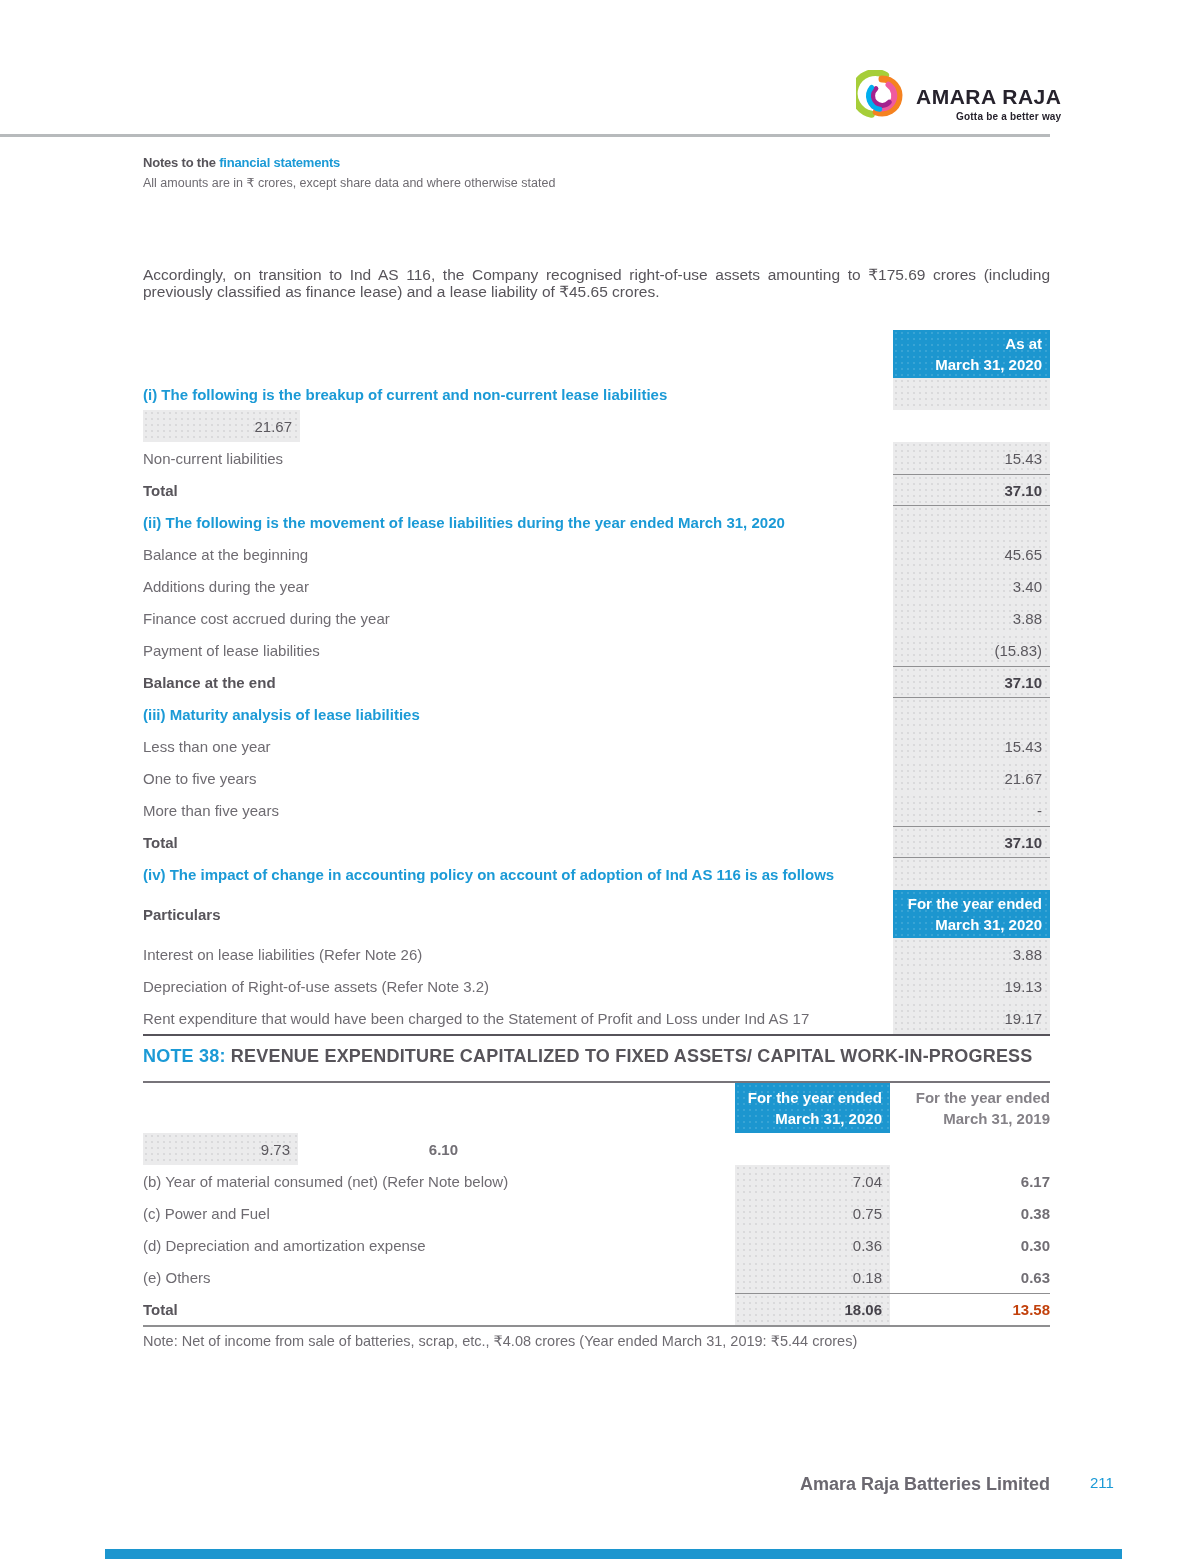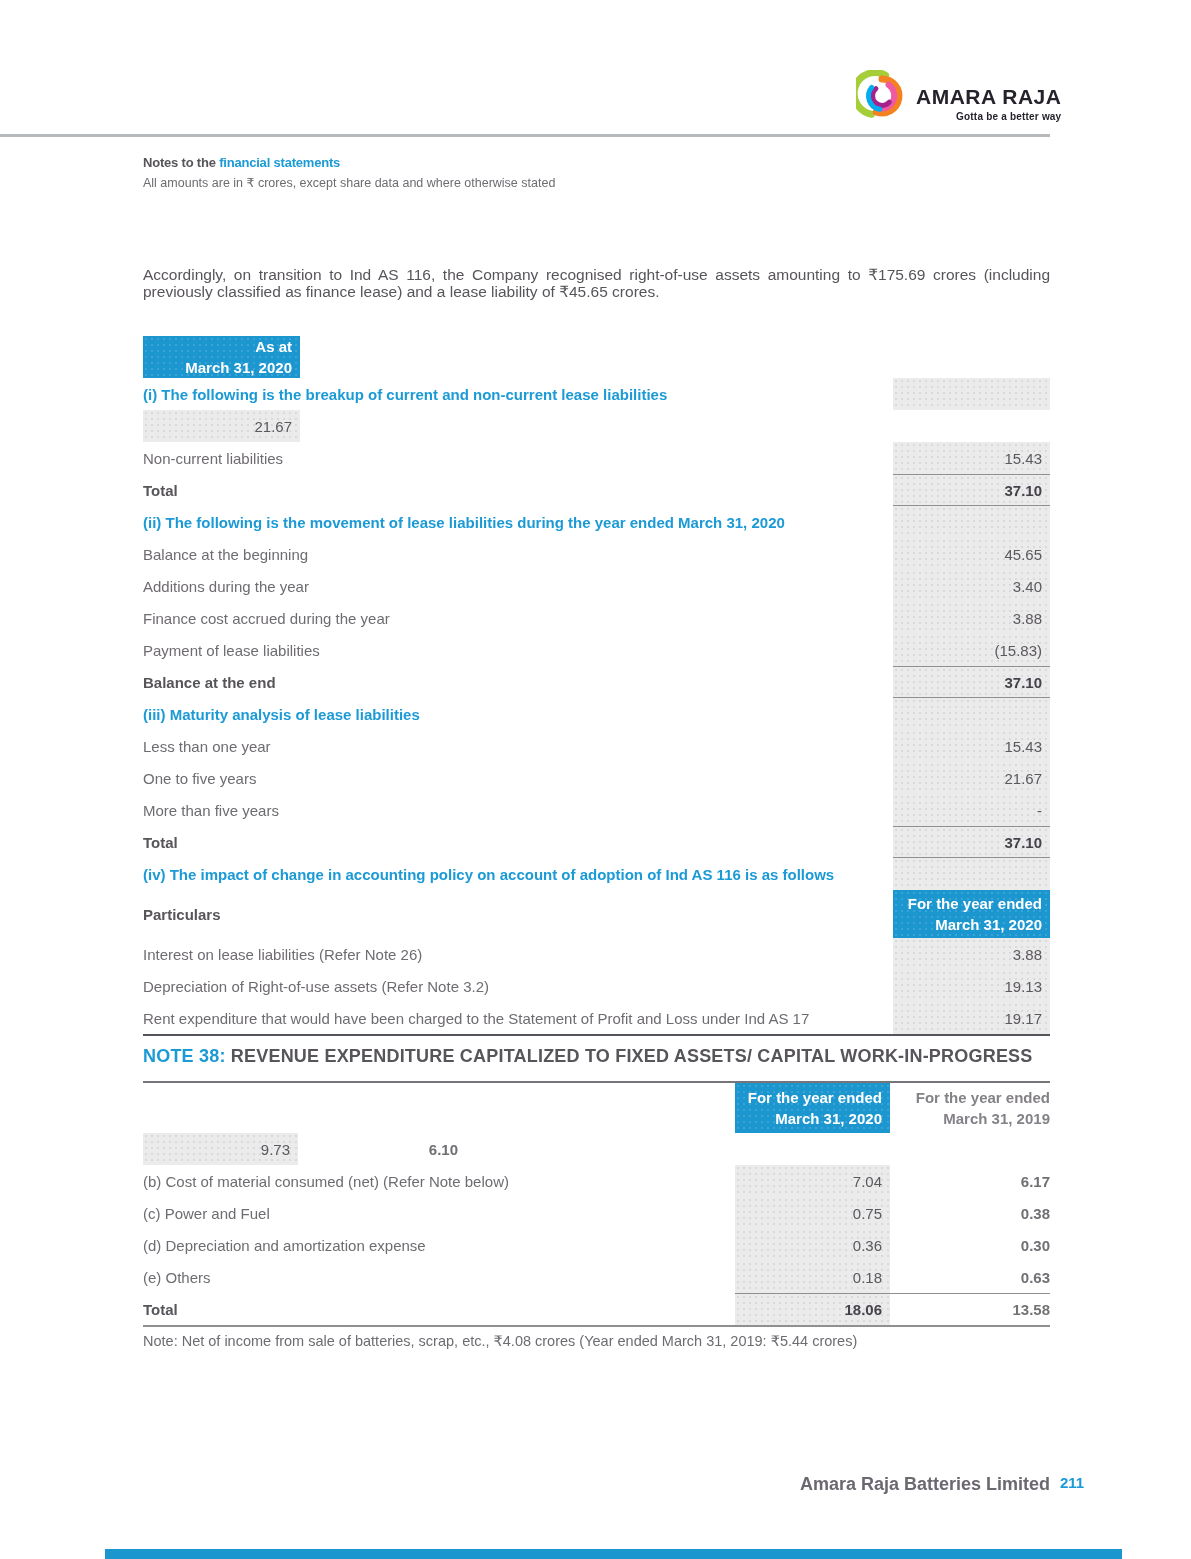--- a/index.html
+++ b/index.html
@@ -25,21 +25,21 @@
   
   .gcell { background-color:#ebebec;
            background-image:radial-gradient(circle, rgba(110,110,115,0.14) 1px, transparent 1.2px);
            background-size:6px 6px; }
   .bcell { background-color:#1c96cf;
            background-image:radial-gradient(circle, rgba(255,255,255,0.13) 1px, transparent 1.2px);
            background-size:6px 6px; color:#ffffff; }
 
   
   .lease-table { position:absolute; top:330px; left:143px; width:907px; }
-  .thead { display:flex; height:48px;flex-direction:column; }
+  .thead { display:flex; height:48px; }
   .thead .spacer { flex:1; }
   .hcell { width:157px; display:flex; flex-direction:column; justify-content:center; align-items:flex-end;
            padding-right:8px; font-size:15px; font-weight:700; line-height:21px; }
   .trow { display:flex; height:32px; align-items:stretch; }
   .trow .lbl { flex:1; display:flex; align-items:center; font-size:15px; color:#6e6b71; padding-right:14px; }
   .trow .val { width:157px; display:flex; align-items:center; justify-content:flex-end;
                padding-right:8px; font-size:15px; color:#5b585e; }
   .trow.section .lbl { color:#1b9ad6; font-weight:700; }
   .trow.total .lbl { font-weight:700; color:#57545a; }
   .trow.total .val { font-weight:700; color:#45424a; border-top:1.5px solid #8f8f91; border-bottom:1.5px solid #8f8f91; }
@@ -61,28 +61,28 @@
   .n38-h2019 { width:160px; display:flex; flex-direction:column; justify-content:center; align-items:flex-end;
                font-size:15px; font-weight:700; line-height:21px; color:#848187; }
   .n38-row { display:flex; height:32px; align-items:stretch; }
   .n38-row .lbl { flex:1; display:flex; align-items:center; font-size:15px; color:#6e6b71; padding-right:14px; }
   .n38-row .v2020 { width:155px; display:flex; align-items:center; justify-content:flex-end;
                     padding-right:8px; font-size:15px; color:#5b585e; }
   .n38-row .v2019 { width:160px; display:flex; align-items:center; justify-content:flex-end;
                     font-size:15px; font-weight:700; color:#716e74; }
   .n38-row.total .lbl { font-weight:700; color:#57545a; }
   .n38-row.total .v2020 { font-weight:700; color:#45424a; border-top:1.5px solid #8f8f91; }
-  .n38-row.total .v2019 { border-top:1.5px solid #8f8f91; color:#737373; }
+  .n38-row.total .v2019 { border-top:1.5px solid #8f8f91; color:#c2410c; }
   .n38-bottomrule { height:1.5px; background:#8f8f91; }
   .n38-footnote { margin-top:6px; font-size:14.5px; color:#6e6b71; }
 
   
   .page-footer { position:absolute; top:1474px; left:143px; width:980px; height:22px; }
   .footer-company { position:absolute; right:73px; font-size:18px; font-weight:700; color:#6b6870; }
-  .footer-page-number { position:absolute; left:917px; font-size:15px; font-weight:700; color:#1b9ad6; }
+  .footer-page-number { position:absolute; left:947px; font-size:15px; font-weight:400; color:#1b9ad6; }
   .bottom-bar { position:absolute; top:1549px; left:105px; width:1017px; height:10px; background:#1c96cf; }
 </style>
 </head>
 <body>
 
 <div class="page">
 
   <div class="brand">
     <svg width="52" height="52" viewBox="0 0 52 52" aria-hidden="true">
       <path d="M 29.6 5.3 A 21 21 0 1 0 15.5 44.2" fill="none" stroke="#a6ce39" stroke-width="7" stroke-linecap="round"></path>
@@ -218,21 +218,21 @@
         <span>For the year ended</span>
         <span>March 31, 2019</span>
       </div>
     </div>
 
     <div class="n38-row">
         <div class="v2020 gcell">9.73</div>
         <div class="v2019">6.10</div>
       </div>
     <div class="n38-row">
-        <div class="lbl">(b) Cost of material consumed (net) (Refer Note below)</div>
+        <div class="lbl">(b) Year of material consumed (net) (Refer Note below)</div>
         <div class="v2020 gcell">7.04</div>
         <div class="v2019">6.17</div>
       </div>
     <div class="n38-row">
         <div class="lbl">(c) Power and Fuel</div>
         <div class="v2020 gcell">0.75</div>
         <div class="v2019">0.38</div>
       </div>
     <div class="n38-row">
         <div class="lbl">(d) Depreciation and amortization expense</div>

